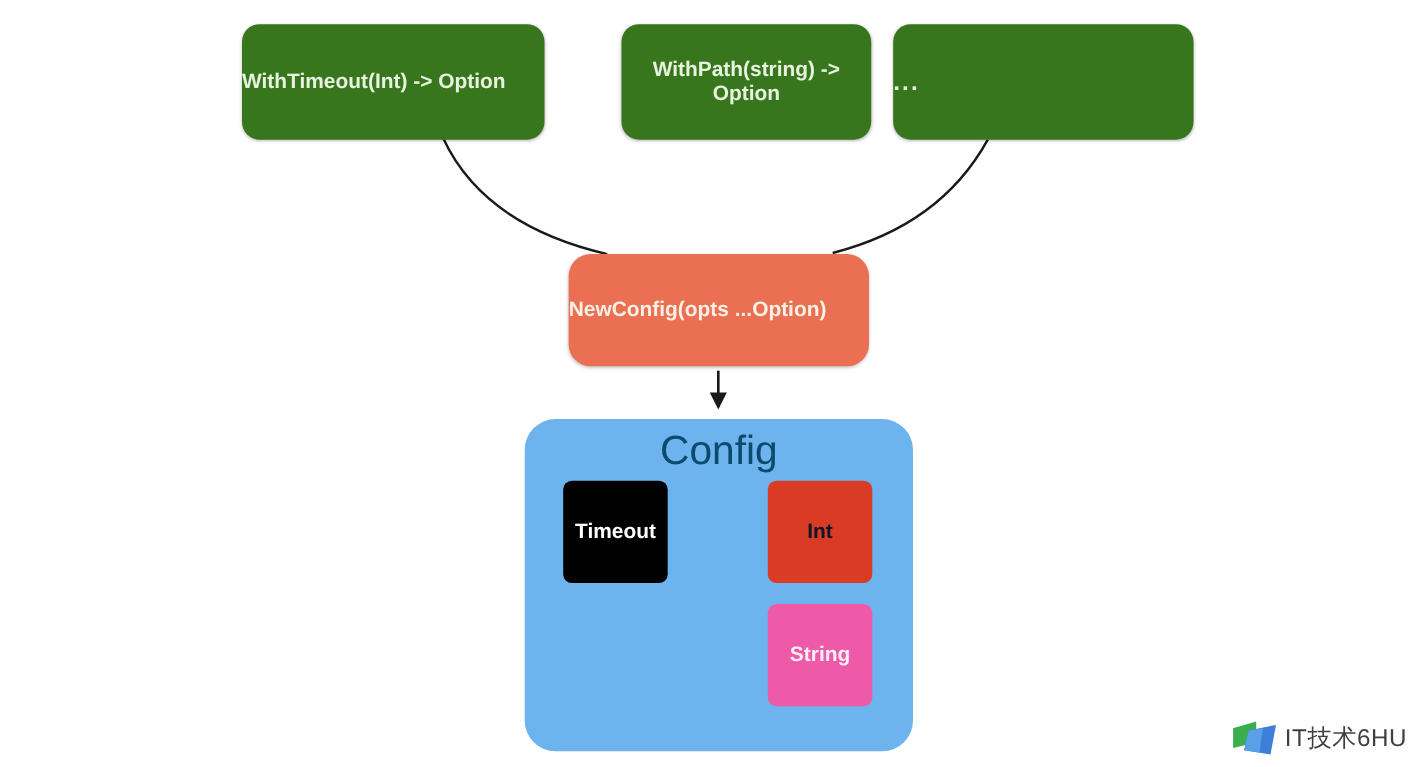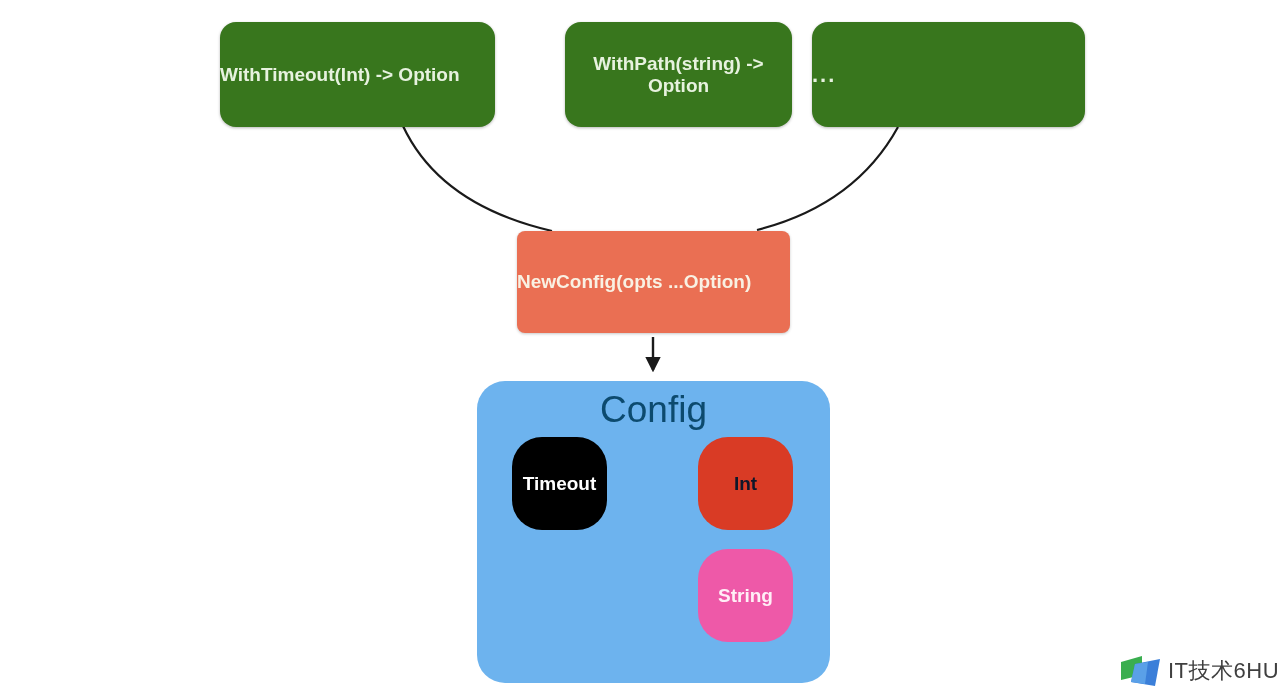--- a/index.html
+++ b/index.html
@@ -13,33 +13,33 @@
   }
   .opt{
     width:275px;height:105px;background:#38761d;border-radius:16px;
     color:#e7f2df;font-size:19px;box-shadow:0 1px 3px rgba(0,0,0,.28);
   }
   #opt-1{left:220px;top:22px;}
   #opt-2{left:517px;top:22px;width:227px;margin-left:48px;}
   #opt-3{left:812px;top:22px;width:273px;font-size:22px;letter-spacing:2px;}
   .ctor{
     left:517px;top:231px;width:273px;height:102px;background:#ea6f53;
-    border-radius:8px;color:#f9f1e3;font-size:19px;
+    border-radius:20px;color:#f9f1e3;font-size:19px;
     box-shadow:0 1px 3px rgba(0,0,0,.22);
   }
   .config{
     position:absolute;left:477px;top:381px;width:353px;height:302px;
     background:#6db3ee;border-radius:28px;
   }
   .config-title{
     position:absolute;top:8px;left:0;width:100%;text-align:center;
     font-size:37px;font-weight:500;color:#0c4a6e;
   }
   .fieldbox{
-    position:absolute;width:95px;height:93px;border-radius:30px;background:#000;
+    position:absolute;width:95px;height:93px;border-radius:8px;background:#000;
     display:flex;align-items:center;justify-content:center;
     color:#fff;font-weight:bold;font-size:19px;
   }
   #field-timeout{left:35px;top:56px;}
   #field-path{left:35px;top:168px;}
   #type-int{left:221px;top:56px;background:#d93b25;color:#0f172a;}
   #type-string{left:221px;top:168px;background:#ee59a8;color:#ffeef6;}
   #connectors{position:absolute;left:0;top:0;pointer-events:none;}
   .watermark{
     position:absolute;left:1120px;top:653px;display:flex;align-items:center;gap:6px;

